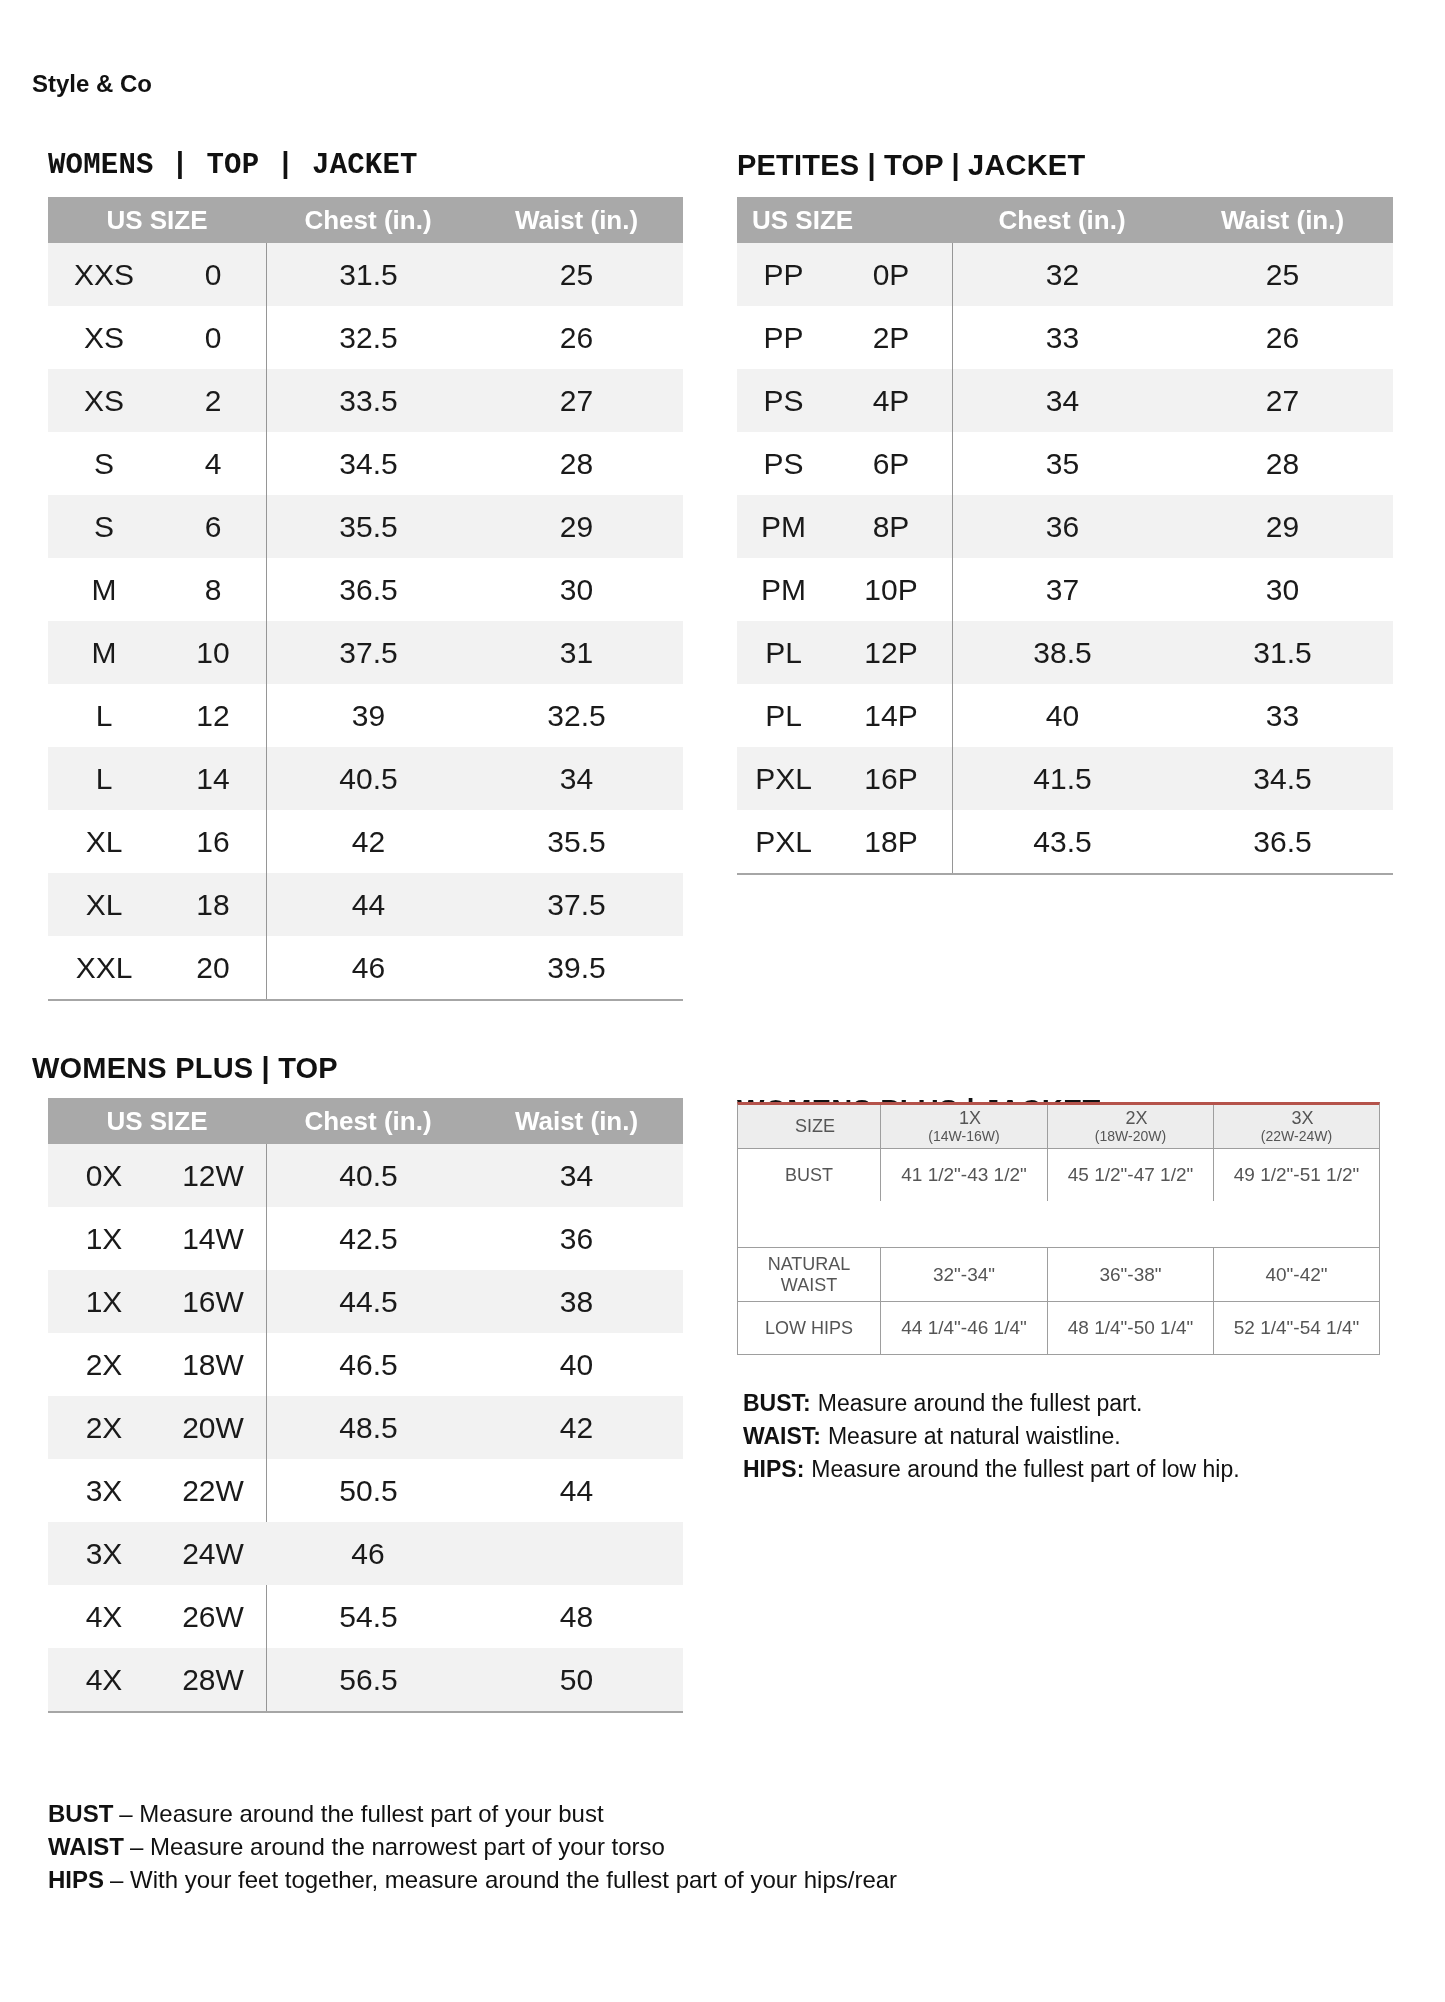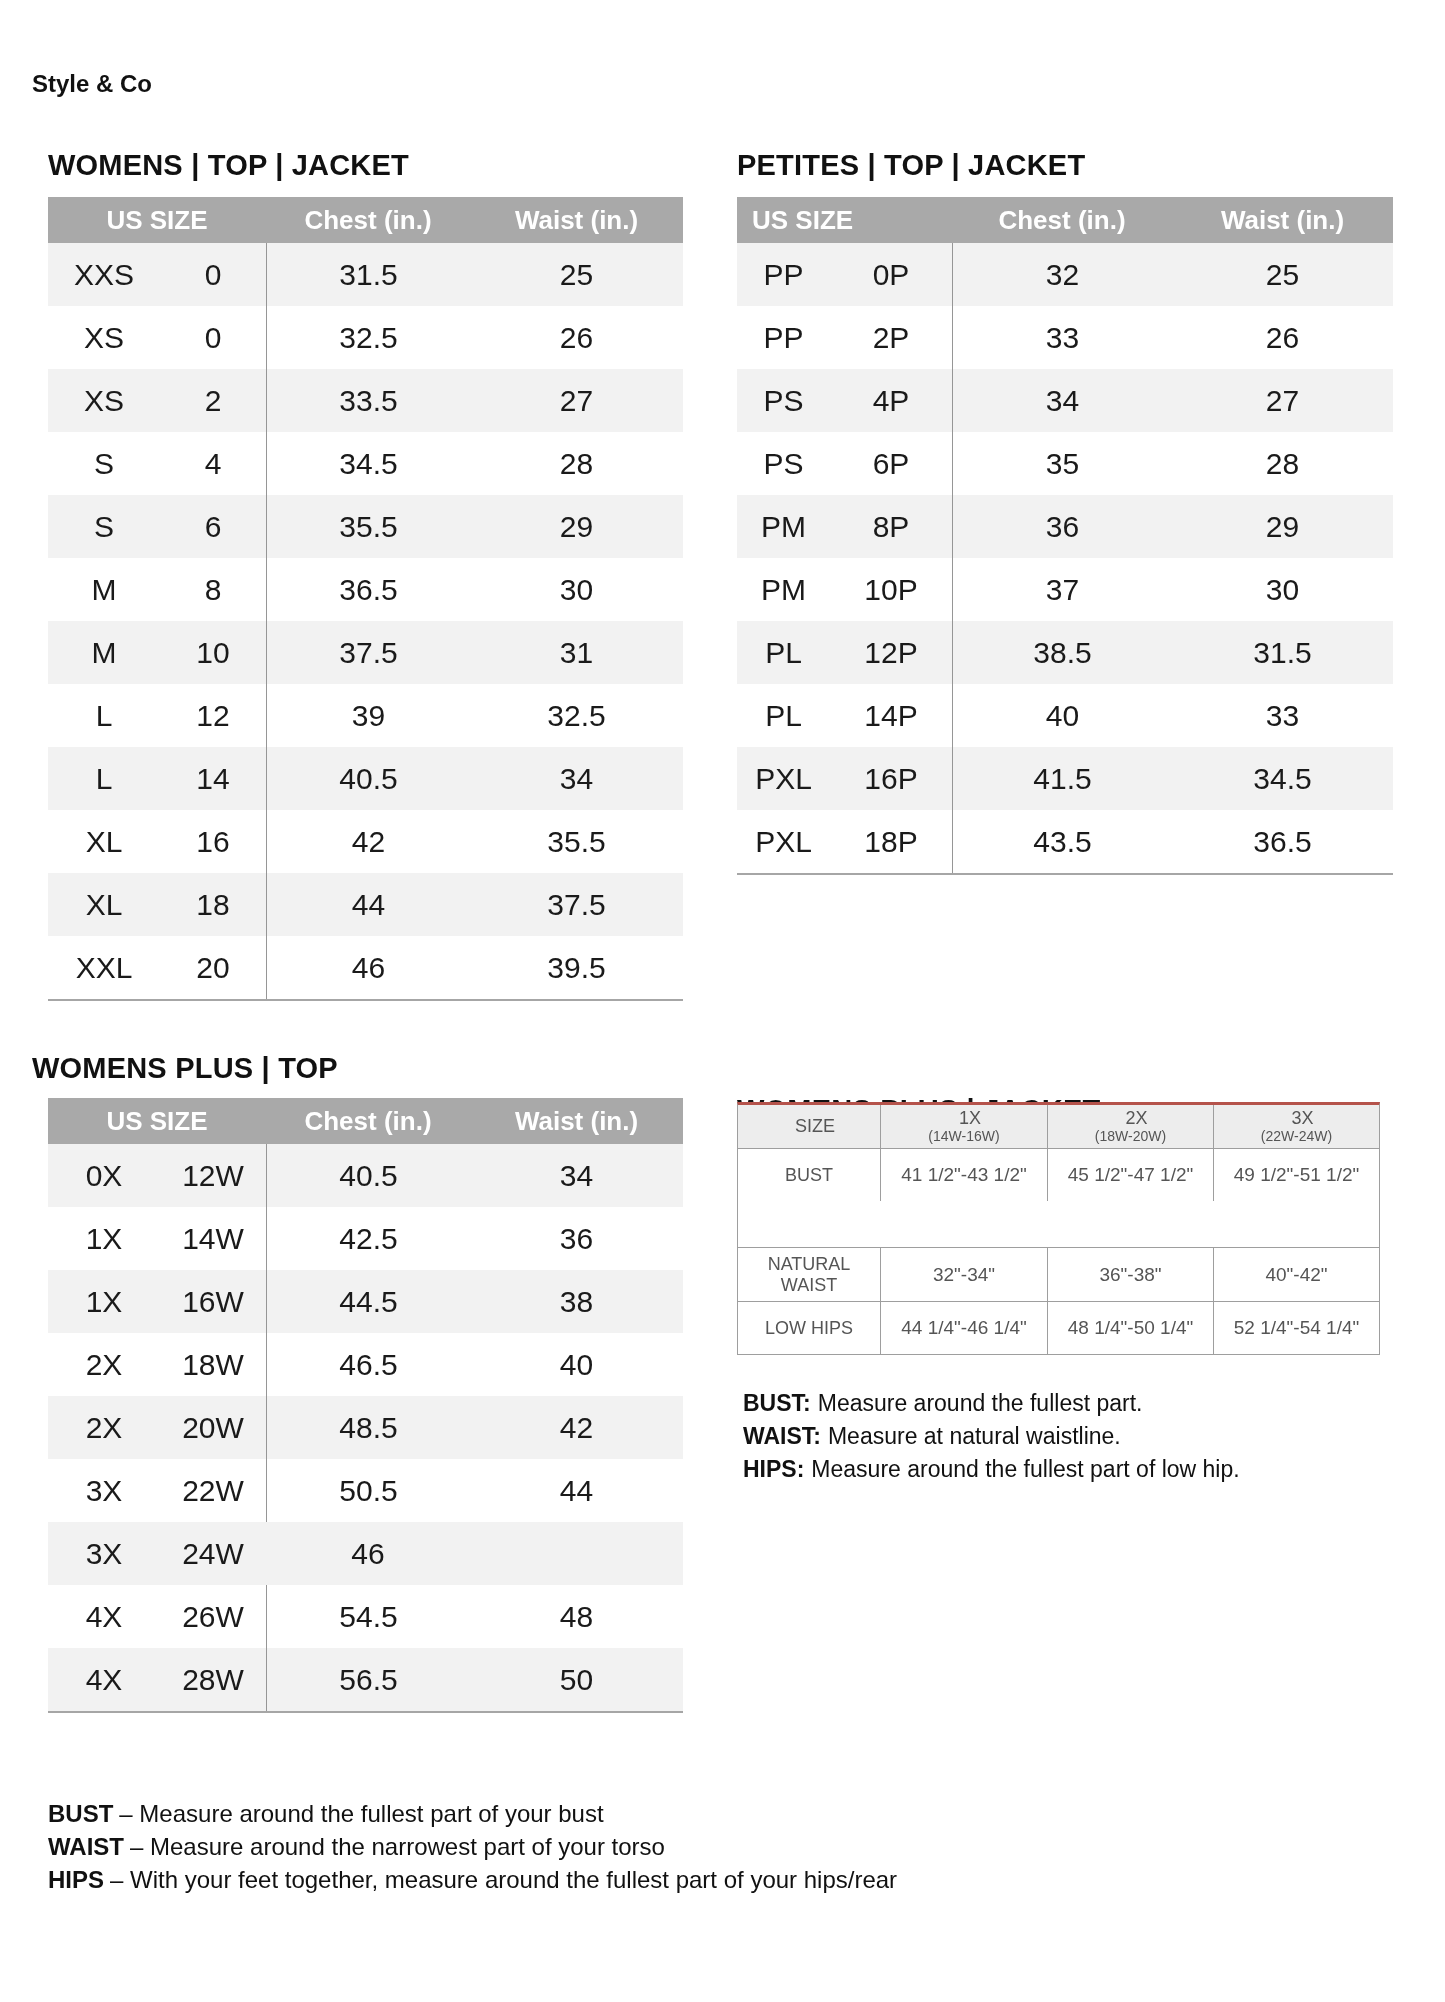--- a/index.html
+++ b/index.html
@@ -2,21 +2,21 @@
 <html><head>
 <meta charset="utf-8">
 <style>
   html,body{margin:0;padding:0;background:#fff;}
   body{font-family:"Liberation Sans",sans-serif;color:#1a1a1a;}
   .page{position:relative;width:1445px;height:2002px;background:#ffffff;overflow:hidden;}
 
   .brand{position:absolute;left:32px;top:70px;font-size:24px;font-weight:bold;color:#111;}
 
   .sec-heading{position:absolute;font-size:29px;font-weight:bold;color:#111;white-space:nowrap;letter-spacing:.2px;}
-  .h-womens{left:48px;top:149px;}
+  .h-womens{left:48px;top:149px;font-family:Liberation Mono, monospace;}
   .h-petites{left:737px;top:149px;}
   .h-plus-top{left:32px;top:1052px;}
   .h-plus-jacket{left:737px;top:1094px;}
 
   
   .size-table{position:absolute;border-bottom:2px solid #a6a6a6;}
   .t-womens{left:48px;top:197px;width:635px;--cols:112px 106px 204px 213px;}
   .t-petites{left:737px;top:197px;width:656px;--cols:93px 122px 220px 221px;}
   .t-plus{left:48px;top:1098px;width:635px;--cols:112px 106px 204px 213px;}
   .st-header{display:grid;grid-template-columns:var(--cols);height:46px;background:#a9a9a9;color:#fff;

